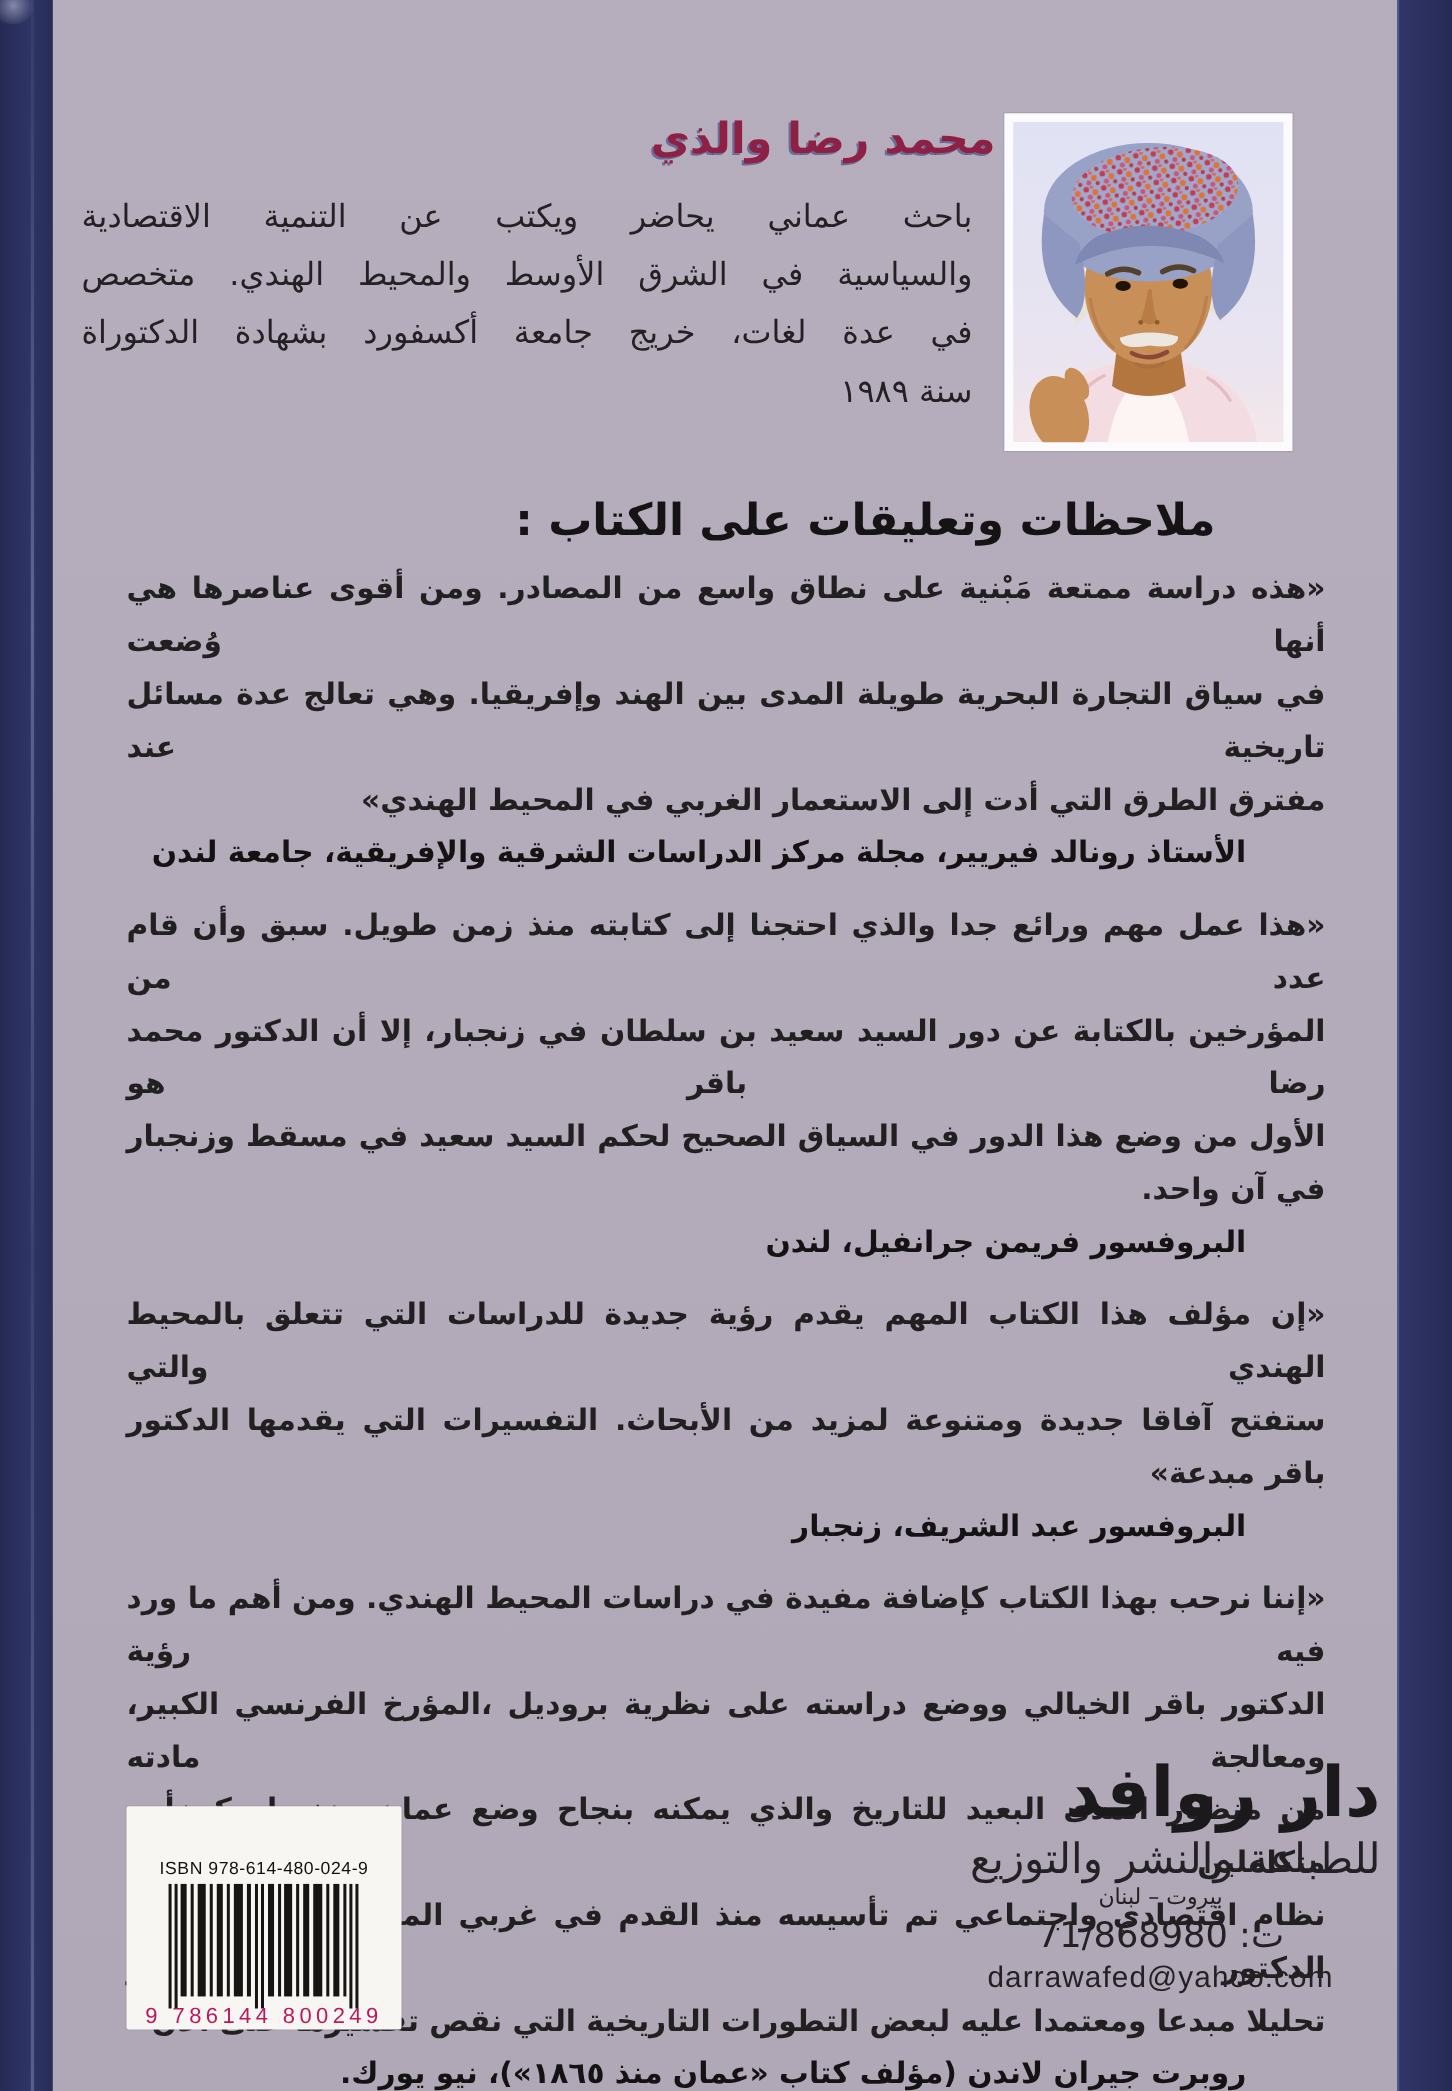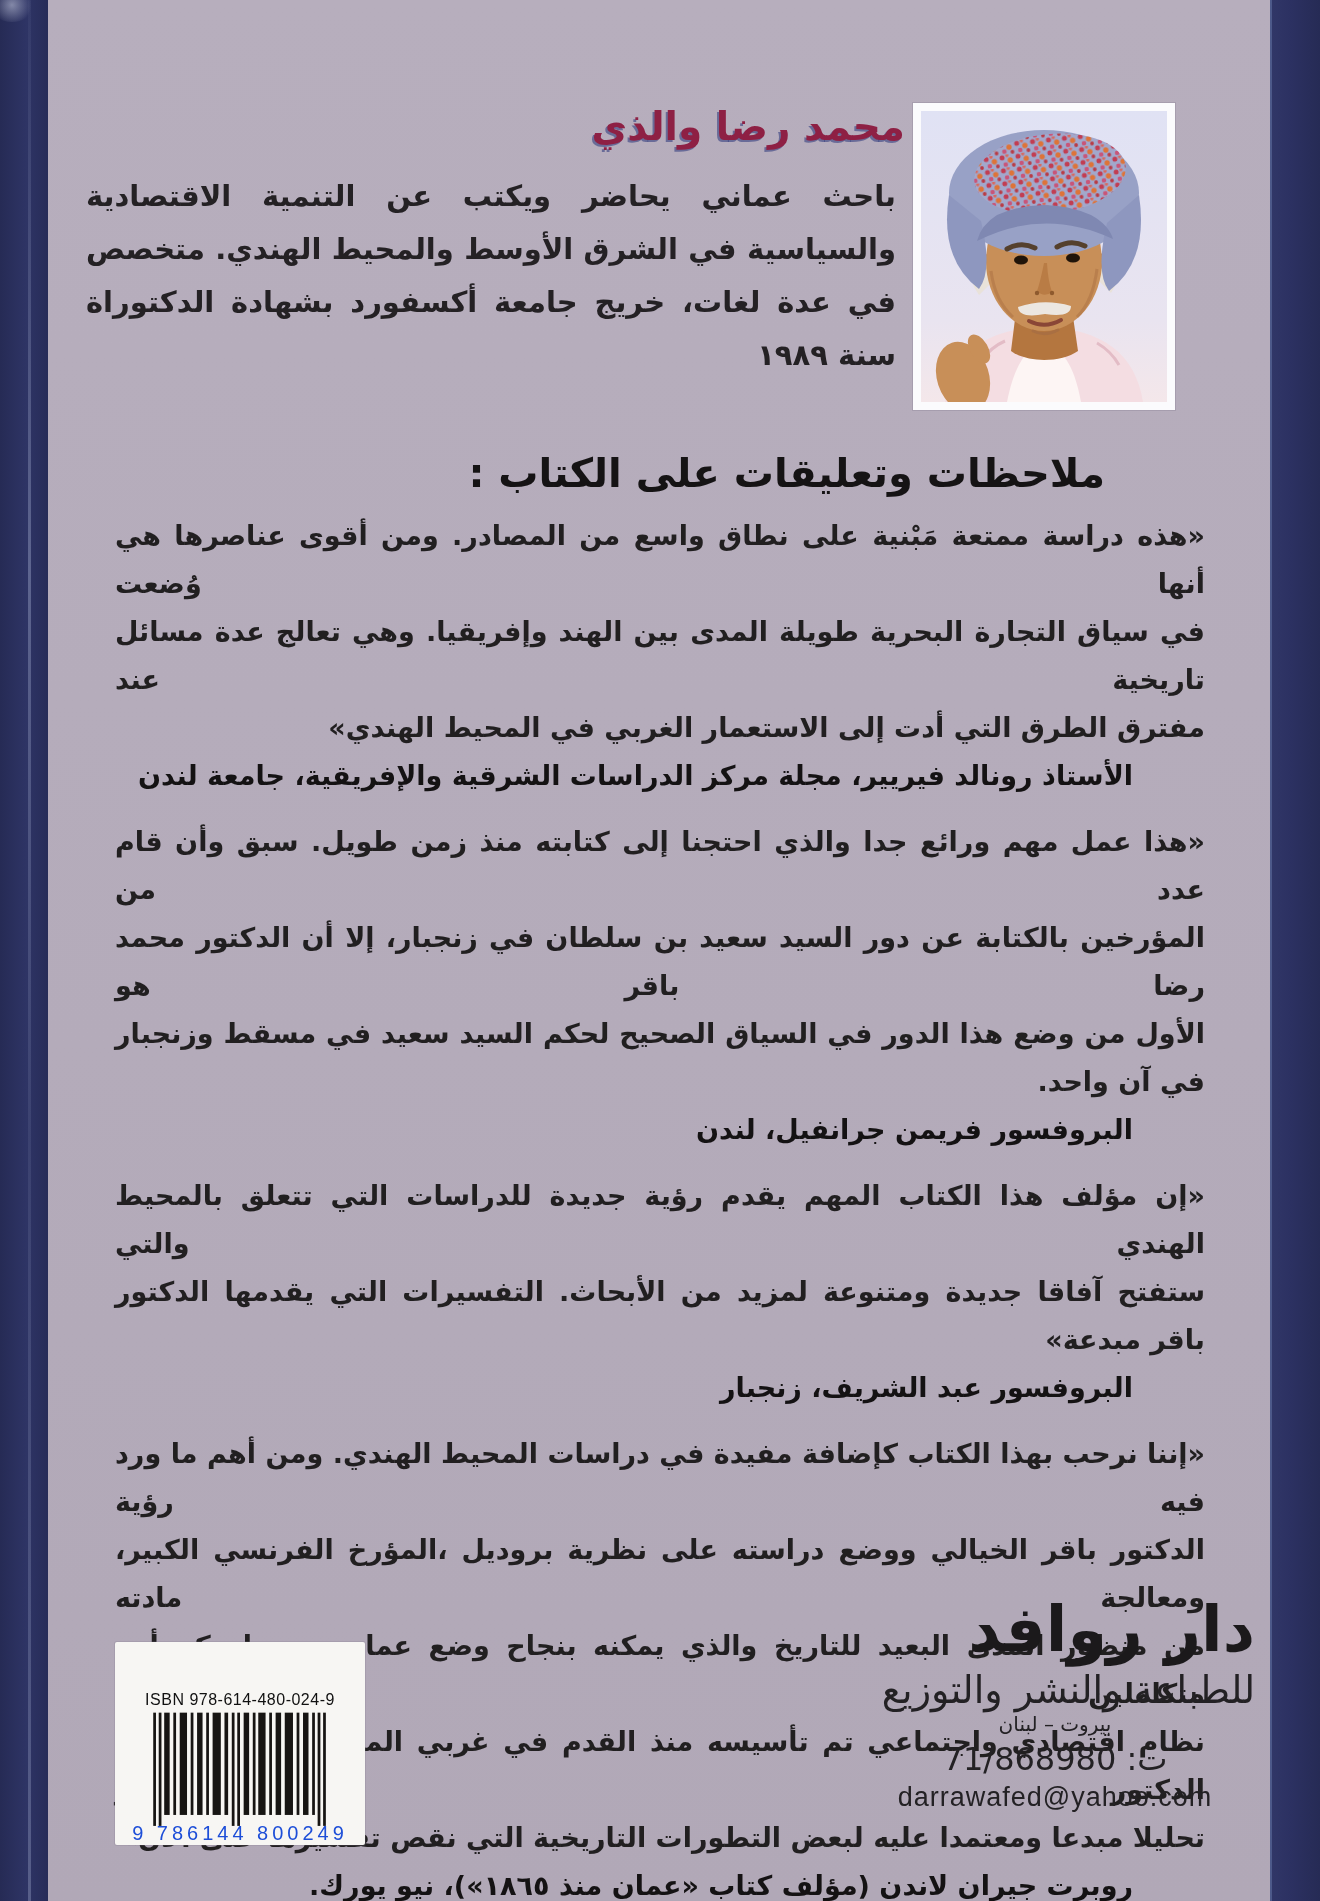--- a/index.html
+++ b/index.html
@@ -46,23 +46,23 @@
   
   .author-name{
     position:absolute;right:415px;top:104px;
     direction:rtl;
     font-size:39px;font-weight:bold;
     color:#8e2044;
     text-shadow:-2px 2px 0 rgba(42,52,122,.55);
     letter-spacing:-1px;
   }
   .bio{
-    position:absolute;right:424px;top:170px;width:810px;
-    direction:rtl;
-    font-size:29px;font-weight:bold;line-height:53px;
+    position:absolute;right:436px;top:170px;width:810px;
+    direction:rtl;
+    font-size:29px;font-weight:normal;line-height:53px;
     color:#242124;
   }
   .bio-line{text-align:justify;text-align-last:justify;}
   .bio-line.tail{text-align:center;text-align-last:right;}
   
   .reviews-heading{
     position:absolute;right:215px;top:450px;
     direction:rtl;
     font-size:40px;font-weight:800;
     color:#151314;letter-spacing:-1px;
@@ -110,21 +110,21 @@
     box-sizing:border-box;padding-top:5px;
   }
   .isbn-label{
     font-family:"Liberation Sans",sans-serif;
     font-size:16px;color:#111;letter-spacing:.5px;
     white-space:nowrap;
     margin-top:44px;
   }
   .isbn-digits{
     font-family:"Liberation Sans",sans-serif;
-    font-size:20px;color:#1d4ed8;letter-spacing:4px;
+    font-size:20px;color:#be185d;letter-spacing:4px;
     margin-top:-24px;background:transparent;
     white-space:nowrap;
   }
 </style>
 </head>
 <body>
 
 <div class="page">
 
   <div class="spine-left"></div>

